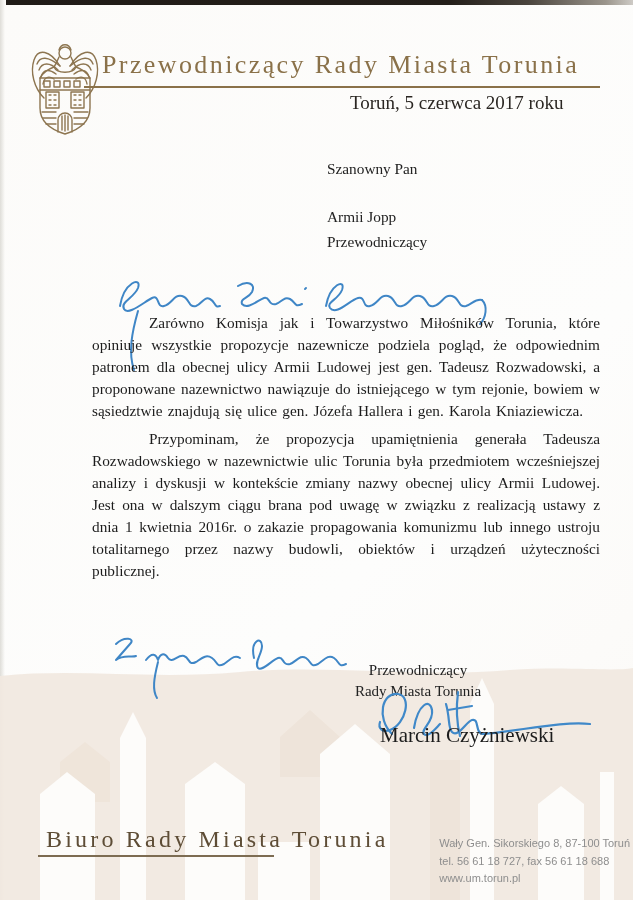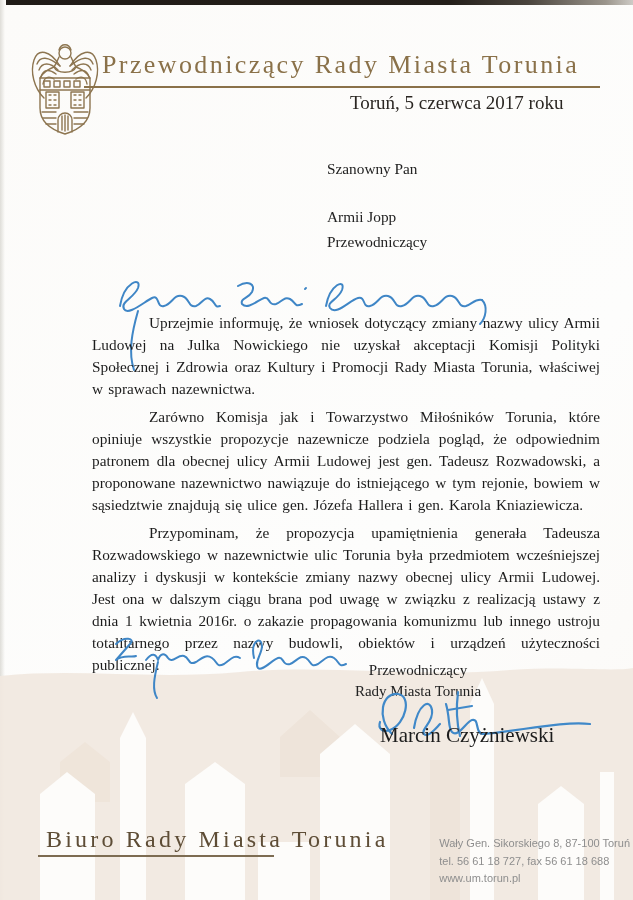--- a/index.html
+++ b/index.html
@@ -140,21 +140,20 @@
       <path d="M22,40 C26,16 44,10 40,22 C36,32 22,36 26,43 C30,50 46,36 54,32 C62,28 58,42 66,40 C74,38 76,28 84,30 C92,32 90,42 98,40 C104,38 106,30 112,33 C118,36 116,42 122,40"></path>
       <path d="M40,45 C34,66 30,86 36,104"></path>
       <path d="M140,20 C150,14 158,18 154,26 C150,33 142,32 144,38 C150,44 160,34 166,32 C172,30 170,40 178,38 C184,36 186,30 192,33 C198,36 196,42 204,38"></path>
       <path d="M207,23 L208,22"></path>
       <path d="M228,40 C232,18 248,12 244,24 C240,34 228,36 232,42 C238,50 252,34 260,32 C268,30 264,42 272,40 C280,38 282,28 290,30 C298,32 296,42 304,40 C312,38 314,28 322,30 C330,32 328,42 336,40 C344,38 346,28 354,30 C362,32 360,42 368,40 C374,38 378,32 384,34"></path>
       <path d="M384,34 C390,40 388,52 382,58"></path>
     </svg>
   </div>
 
   <div class="abs letter-body">
-    <p>Uprzejmie informuję, że wniosek dotyczący zmiany nazwy ulicy Armii Ludowej na Julka Nowickiego nie uzyskał akceptacji Komisji Polityki Społecznej i Zdrowia oraz Kultury i Promocji Rady Miasta Torunia, właściwej w sprawach nazewnictwa.</p>
     <p>Zarówno Komisja jak i Towarzystwo Miłośników Torunia, które opiniuje wszystkie propozycje nazewnicze podziela pogląd, że odpowiednim patronem dla obecnej ulicy Armii Ludowej jest gen. Tadeusz Rozwadowski, a proponowane nazewnictwo nawiązuje do istniejącego w tym rejonie, bowiem w sąsiedztwie znajdują się ulice gen. Józefa Hallera i gen. Karola Kniaziewicza.</p>
     <p>Przypominam, że propozycja upamiętnienia generała Tadeusza Rozwadowskiego w nazewnictwie ulic Torunia była przedmiotem wcześniejszej analizy i dyskusji w kontekście zmiany nazwy obecnej ulicy Armii Ludowej. Jest ona w dalszym ciągu brana pod uwagę w związku z realizacją ustawy z dnia 1 kwietnia 2016r. o zakazie propagowania komunizmu lub innego ustroju totalitarnego przez nazwy budowli, obiektów i urządzeń użyteczności publicznej.</p>
   </div>
 
   <div class="abs hand hw-closing" title="Z wyrazami szacunku">
     <svg viewBox="0 0 250 48" width="250" height="48">
       <path d="M14,16 C22,8 34,10 28,16 L14,32 C22,26 30,30 34,28"></path>
       <path d="M44,32 C50,24 54,26 56,32 C58,26 62,24 66,30 C70,36 76,26 82,28 C88,30 86,38 94,34 C100,30 104,26 110,30 C116,34 114,40 122,36 C128,32 132,26 138,30"></path>
       <path d="M56,34 C52,50 50,62 55,70"></path>
       <path d="M152,30 C148,12 160,8 160,18 C160,26 152,34 156,40 C160,44 170,32 176,30 C182,28 180,38 188,36 C194,34 198,26 204,30 C210,34 208,40 216,36 C222,32 226,26 232,30 C238,34 236,40 244,36"></path>

